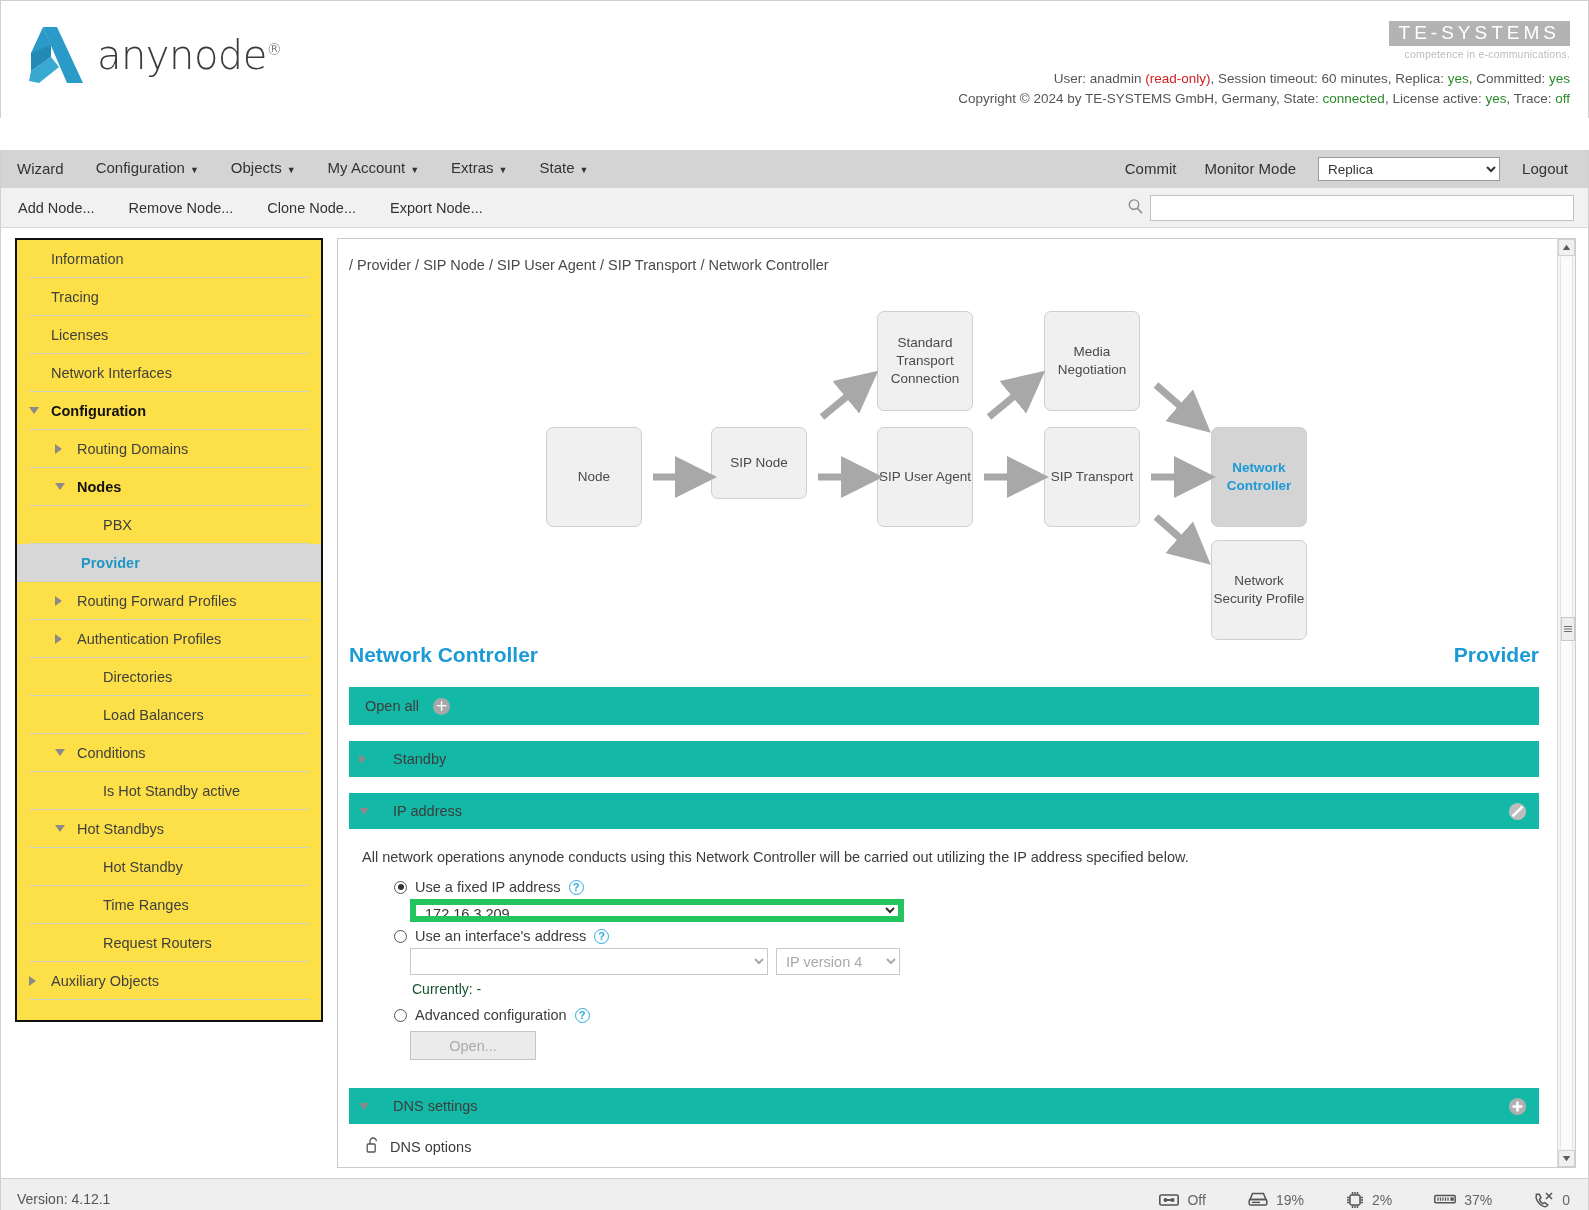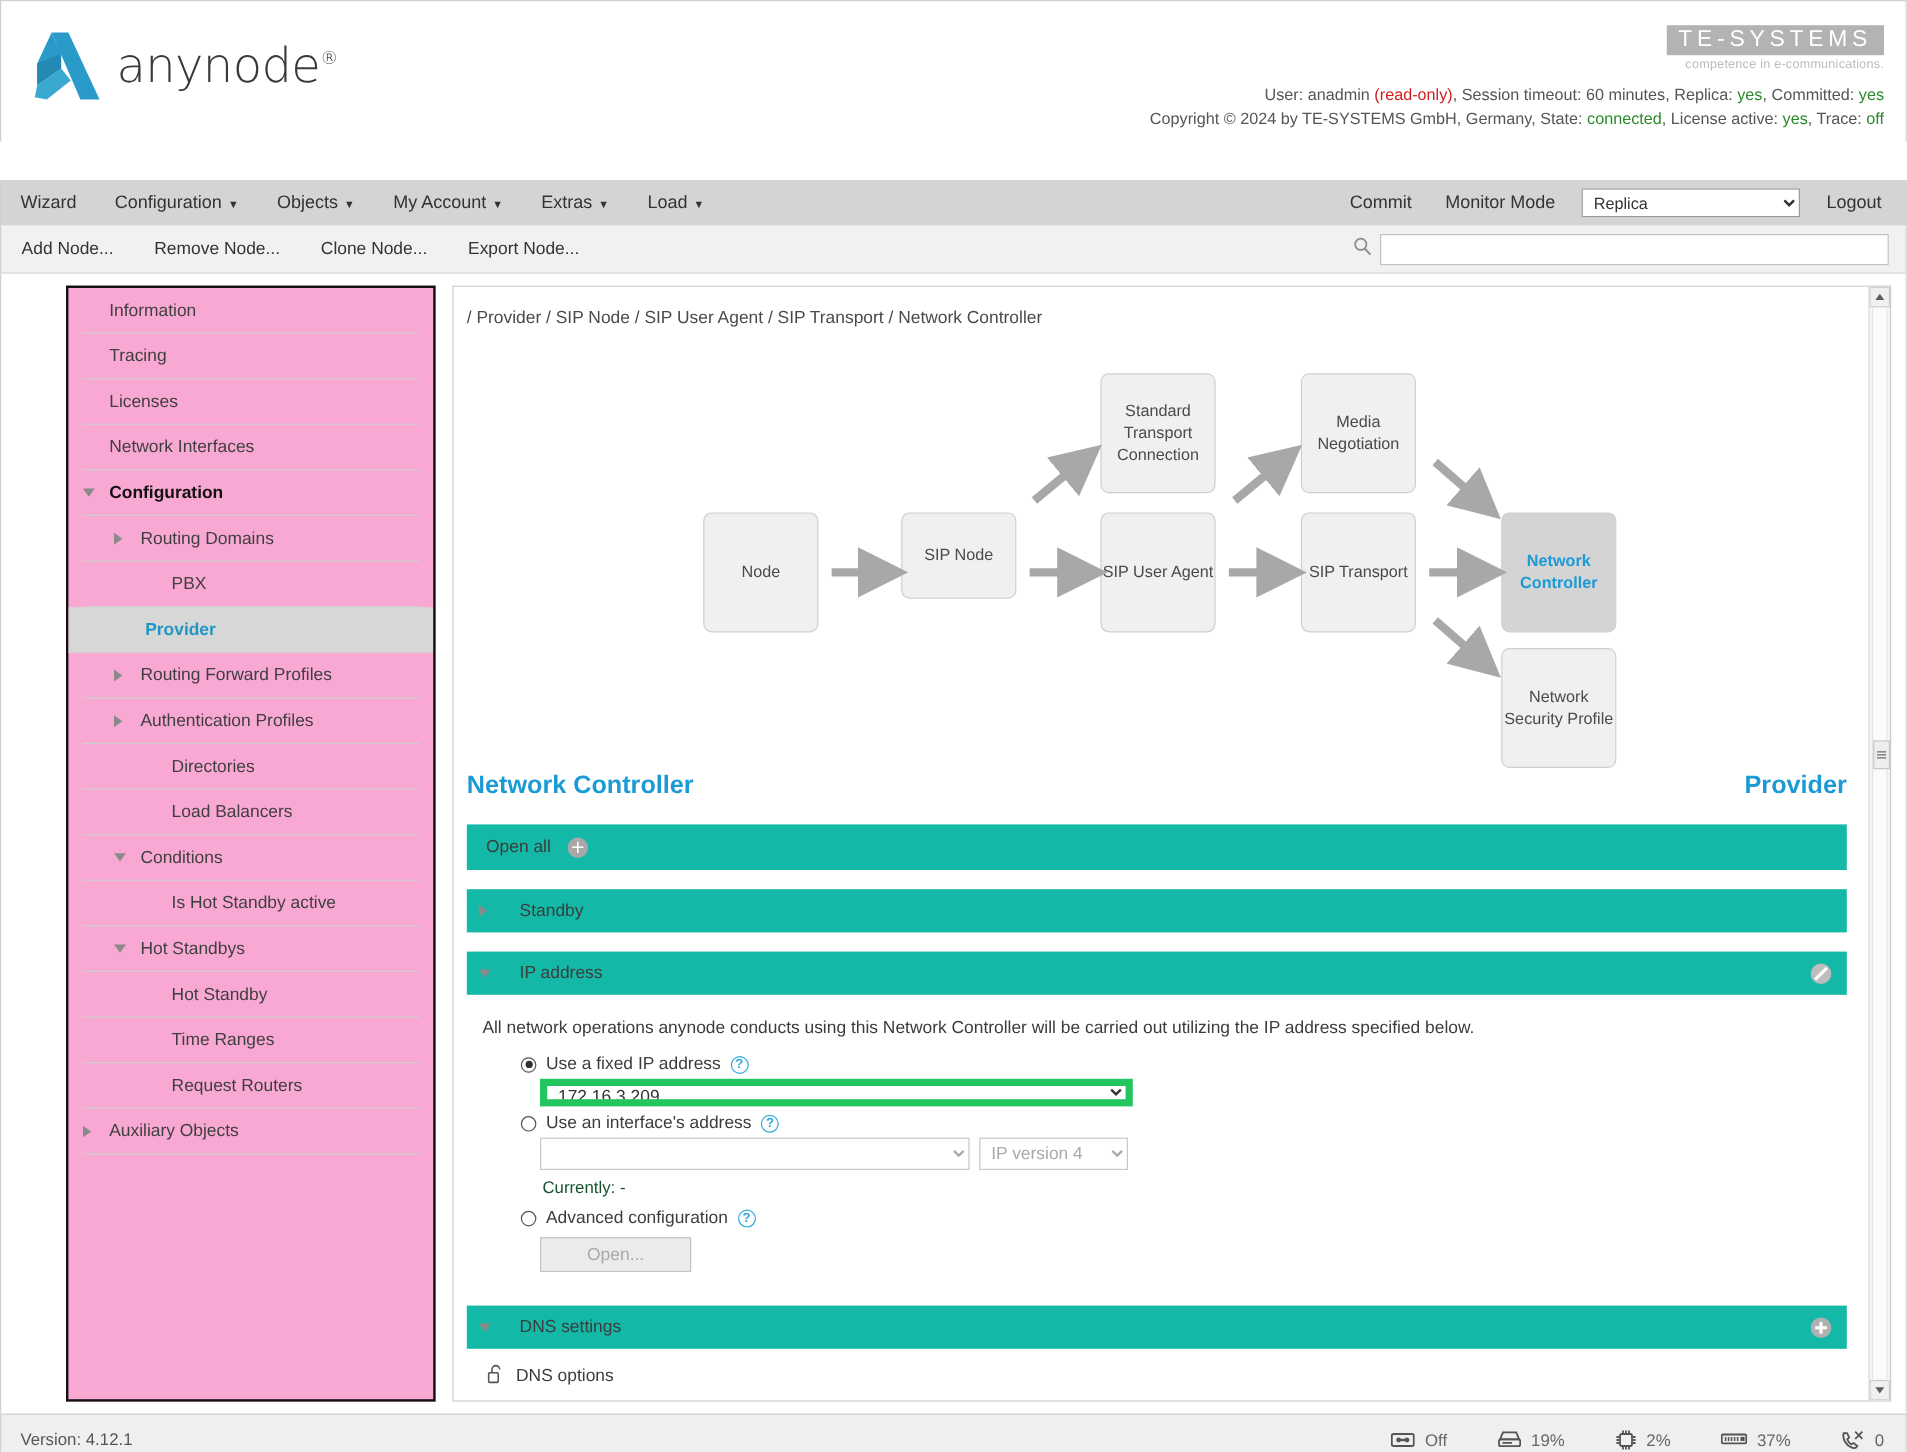--- a/index.html
+++ b/index.html
@@ -117,26 +117,25 @@
     display: flex;
     height: 950px;
     background: #fff;
     border-left: 1px solid #d0d0d0;
     border-right: 1px solid #d0d0d0;
     padding: 10px 0 0 14px;
   }
 
   
   .sidebar {
-    width: 308px; height: 930px;
+    width: 308px; height: 784px;
     border: 2px solid #111;
-    background: #f9a8d4;
+    background: #fde047;
     overflow: hidden;
     flex: 0 0 308px;
-    margin-left: 40px;
   }
   .tree-row {
     height: 38px; line-height: 38px;
     font-size: 14.5px; color: #3f3f3f;
     border-bottom: 1px solid #cfcfcf;
     margin: 0 12px;
     white-space: nowrap; overflow: hidden;
     display: flex; align-items: center;
   }
   .tree-row:last-child { }
@@ -362,21 +361,21 @@
     </div>
   </div>
 </div>
 
 <div class="menubar">
   <div class="menu-item"><span>Wizard</span></div>
   <div class="menu-item"><span>Configuration</span><span class="caret">▼</span></div>
   <div class="menu-item"><span>Objects</span><span class="caret">▼</span></div>
   <div class="menu-item"><span>My Account</span><span class="caret">▼</span></div>
   <div class="menu-item"><span>Extras</span><span class="caret">▼</span></div>
-  <div class="menu-item"><span>Load</span><span class="caret">▼</span></div>
+  <div class="menu-item"><span>State</span><span class="caret">▼</span></div>
 
   <div class="menubar-right">
     <div class="menu-item">Commit</div>
     <div class="menu-item">Monitor Mode</div>
     <select class="replica-select">
       <option>Replica</option>
     </select>
     <div class="menu-item">Logout</div>
   </div>
 </div>
@@ -426,20 +425,27 @@
           <i class="tri-d"></i>
         </span>
         <span>Configuration</span>
       </div>
       <div class="tree-row">
         <span class="tw" style="width: 26px; flex: 0 0 26px;"></span>
         <span class="tri-wrap">
           <i class="tri-r"></i>
         </span>
         <span>Routing Domains</span>
+      </div>
+      <div class="tree-row bold">
+        <span class="tw" style="width: 26px; flex: 0 0 26px;"></span>
+        <span class="tri-wrap">
+          <i class="tri-d"></i>
+        </span>
+        <span>Nodes</span>
       </div>
       <div class="tree-row">
         <span class="tw" style="width: 52px; flex: 0 0 52px;"></span>
         <span class="tri-wrap"></span>
         <span>PBX</span>
       </div>
       <div class="tree-row sel">
         <span class="tw" style="width: 52px; flex: 0 0 52px;"></span>
         <span>Provider</span>
       </div>

